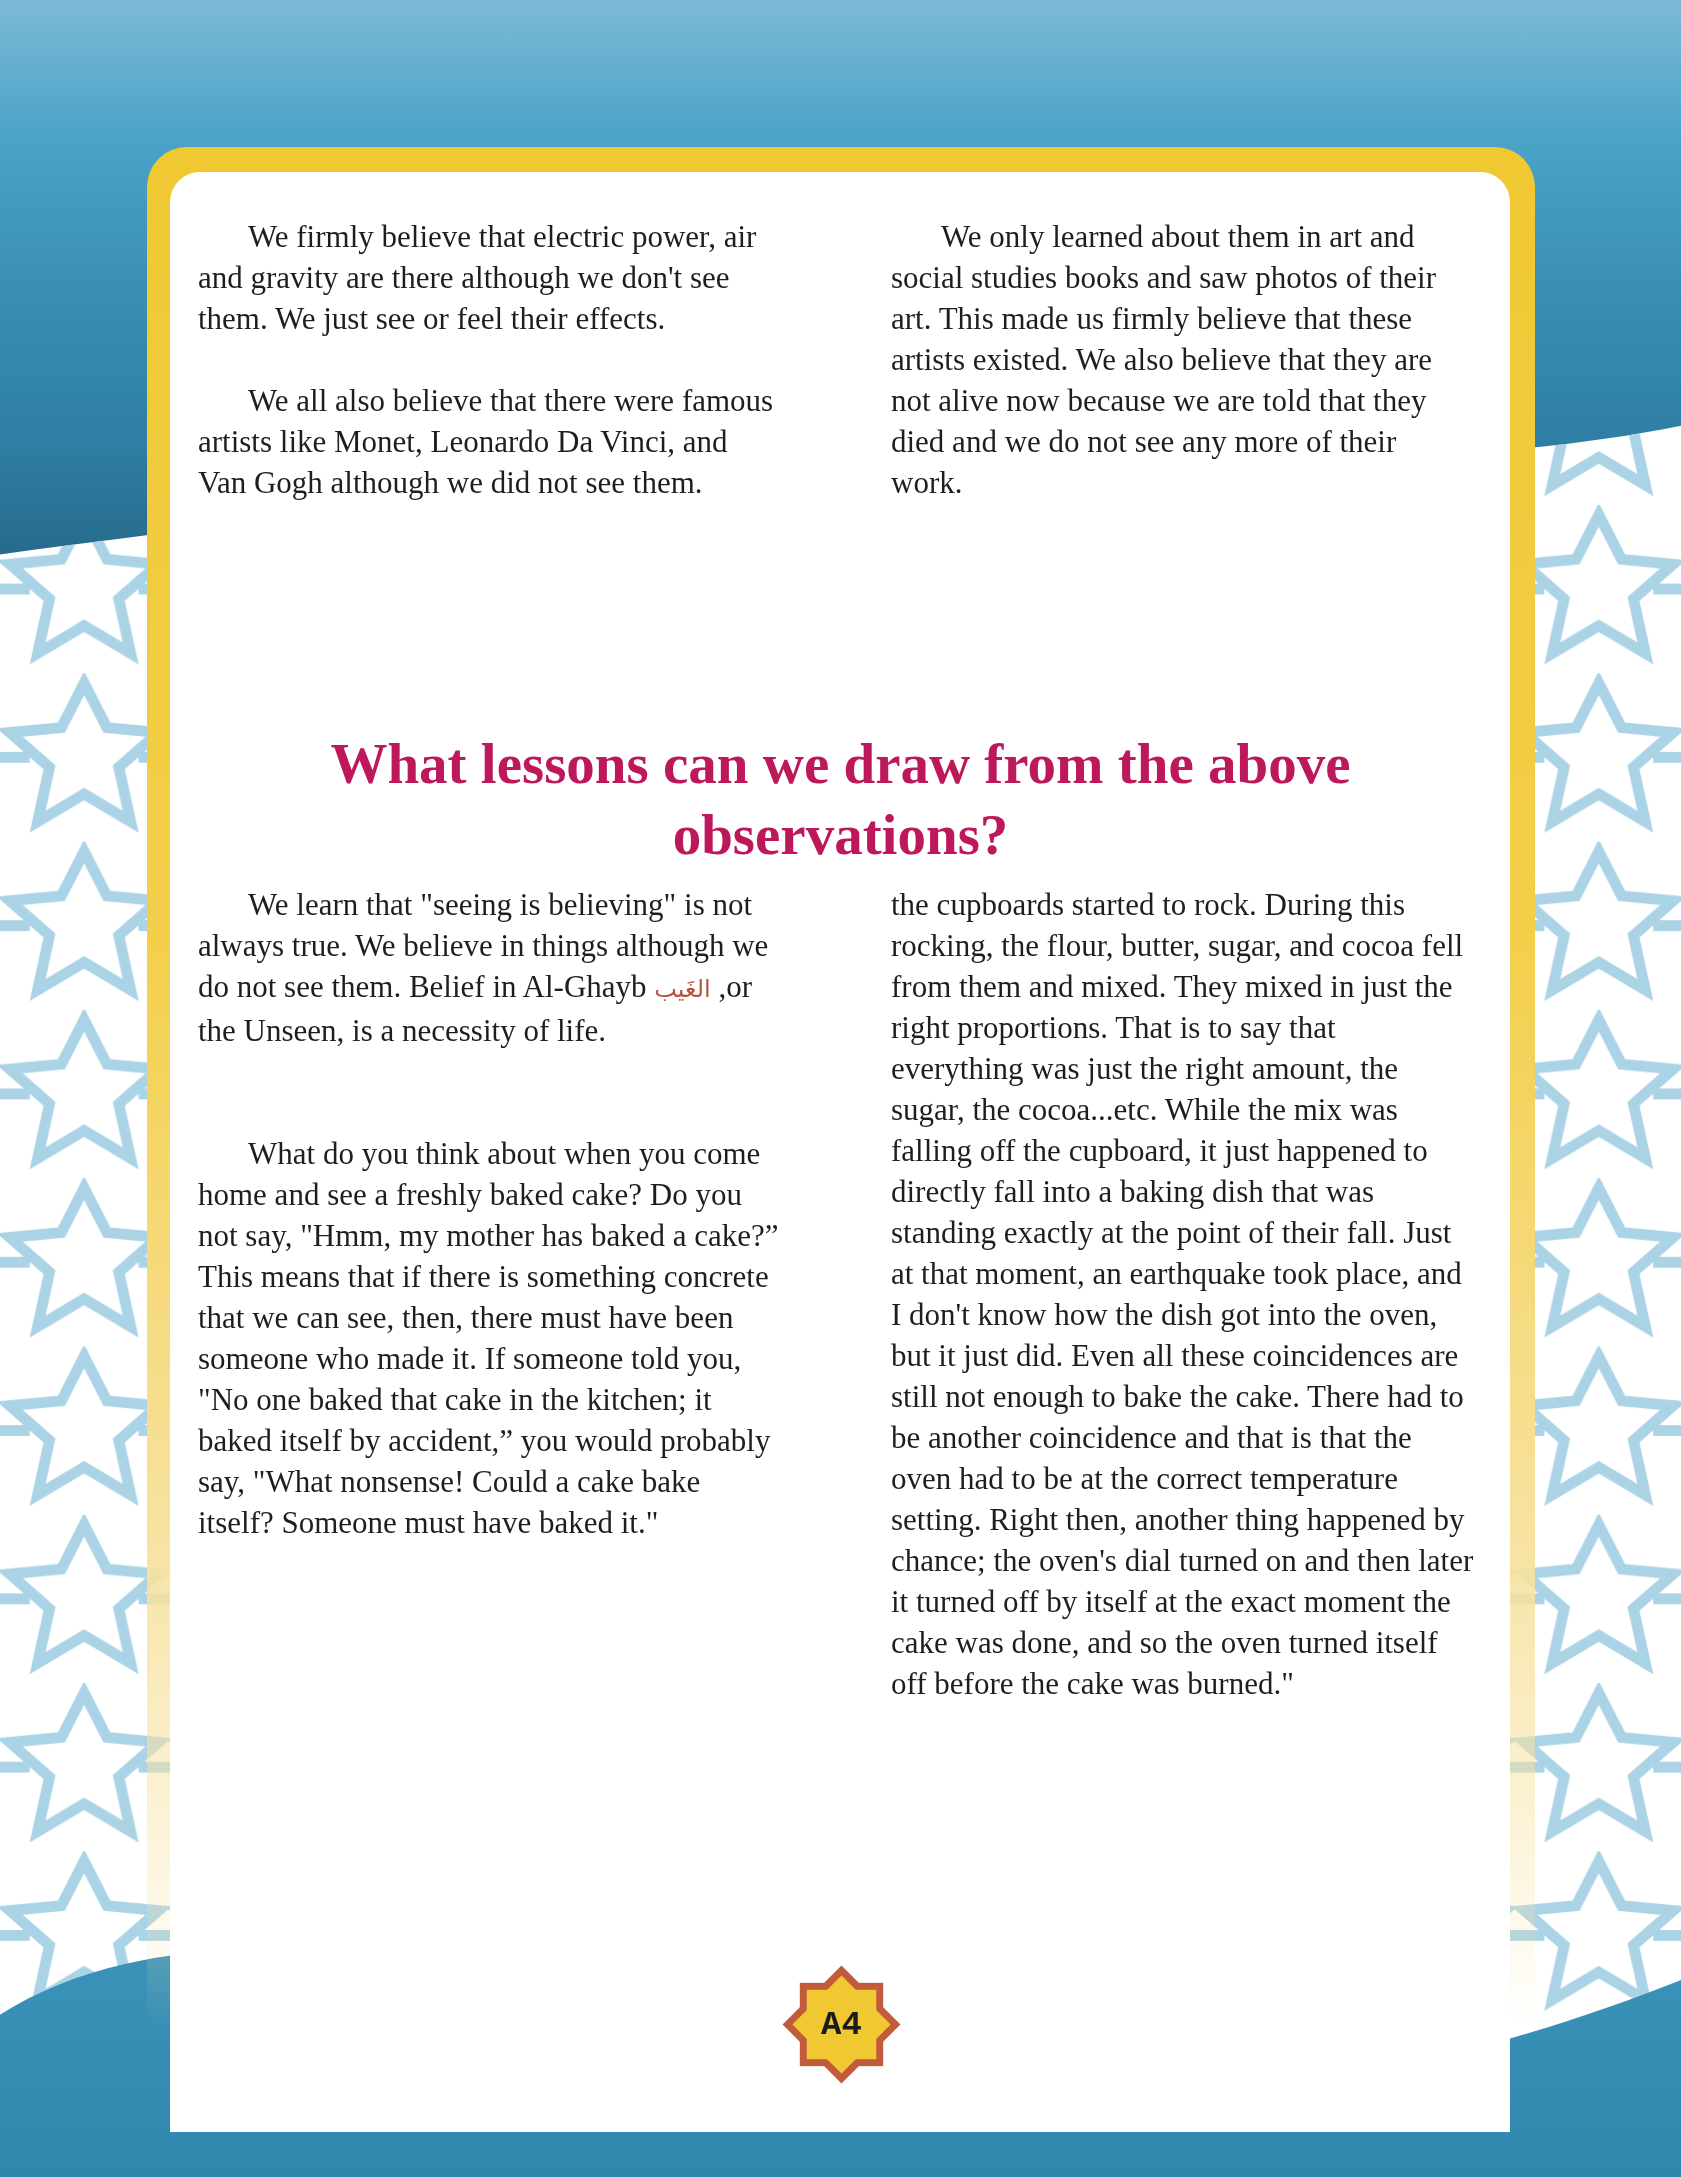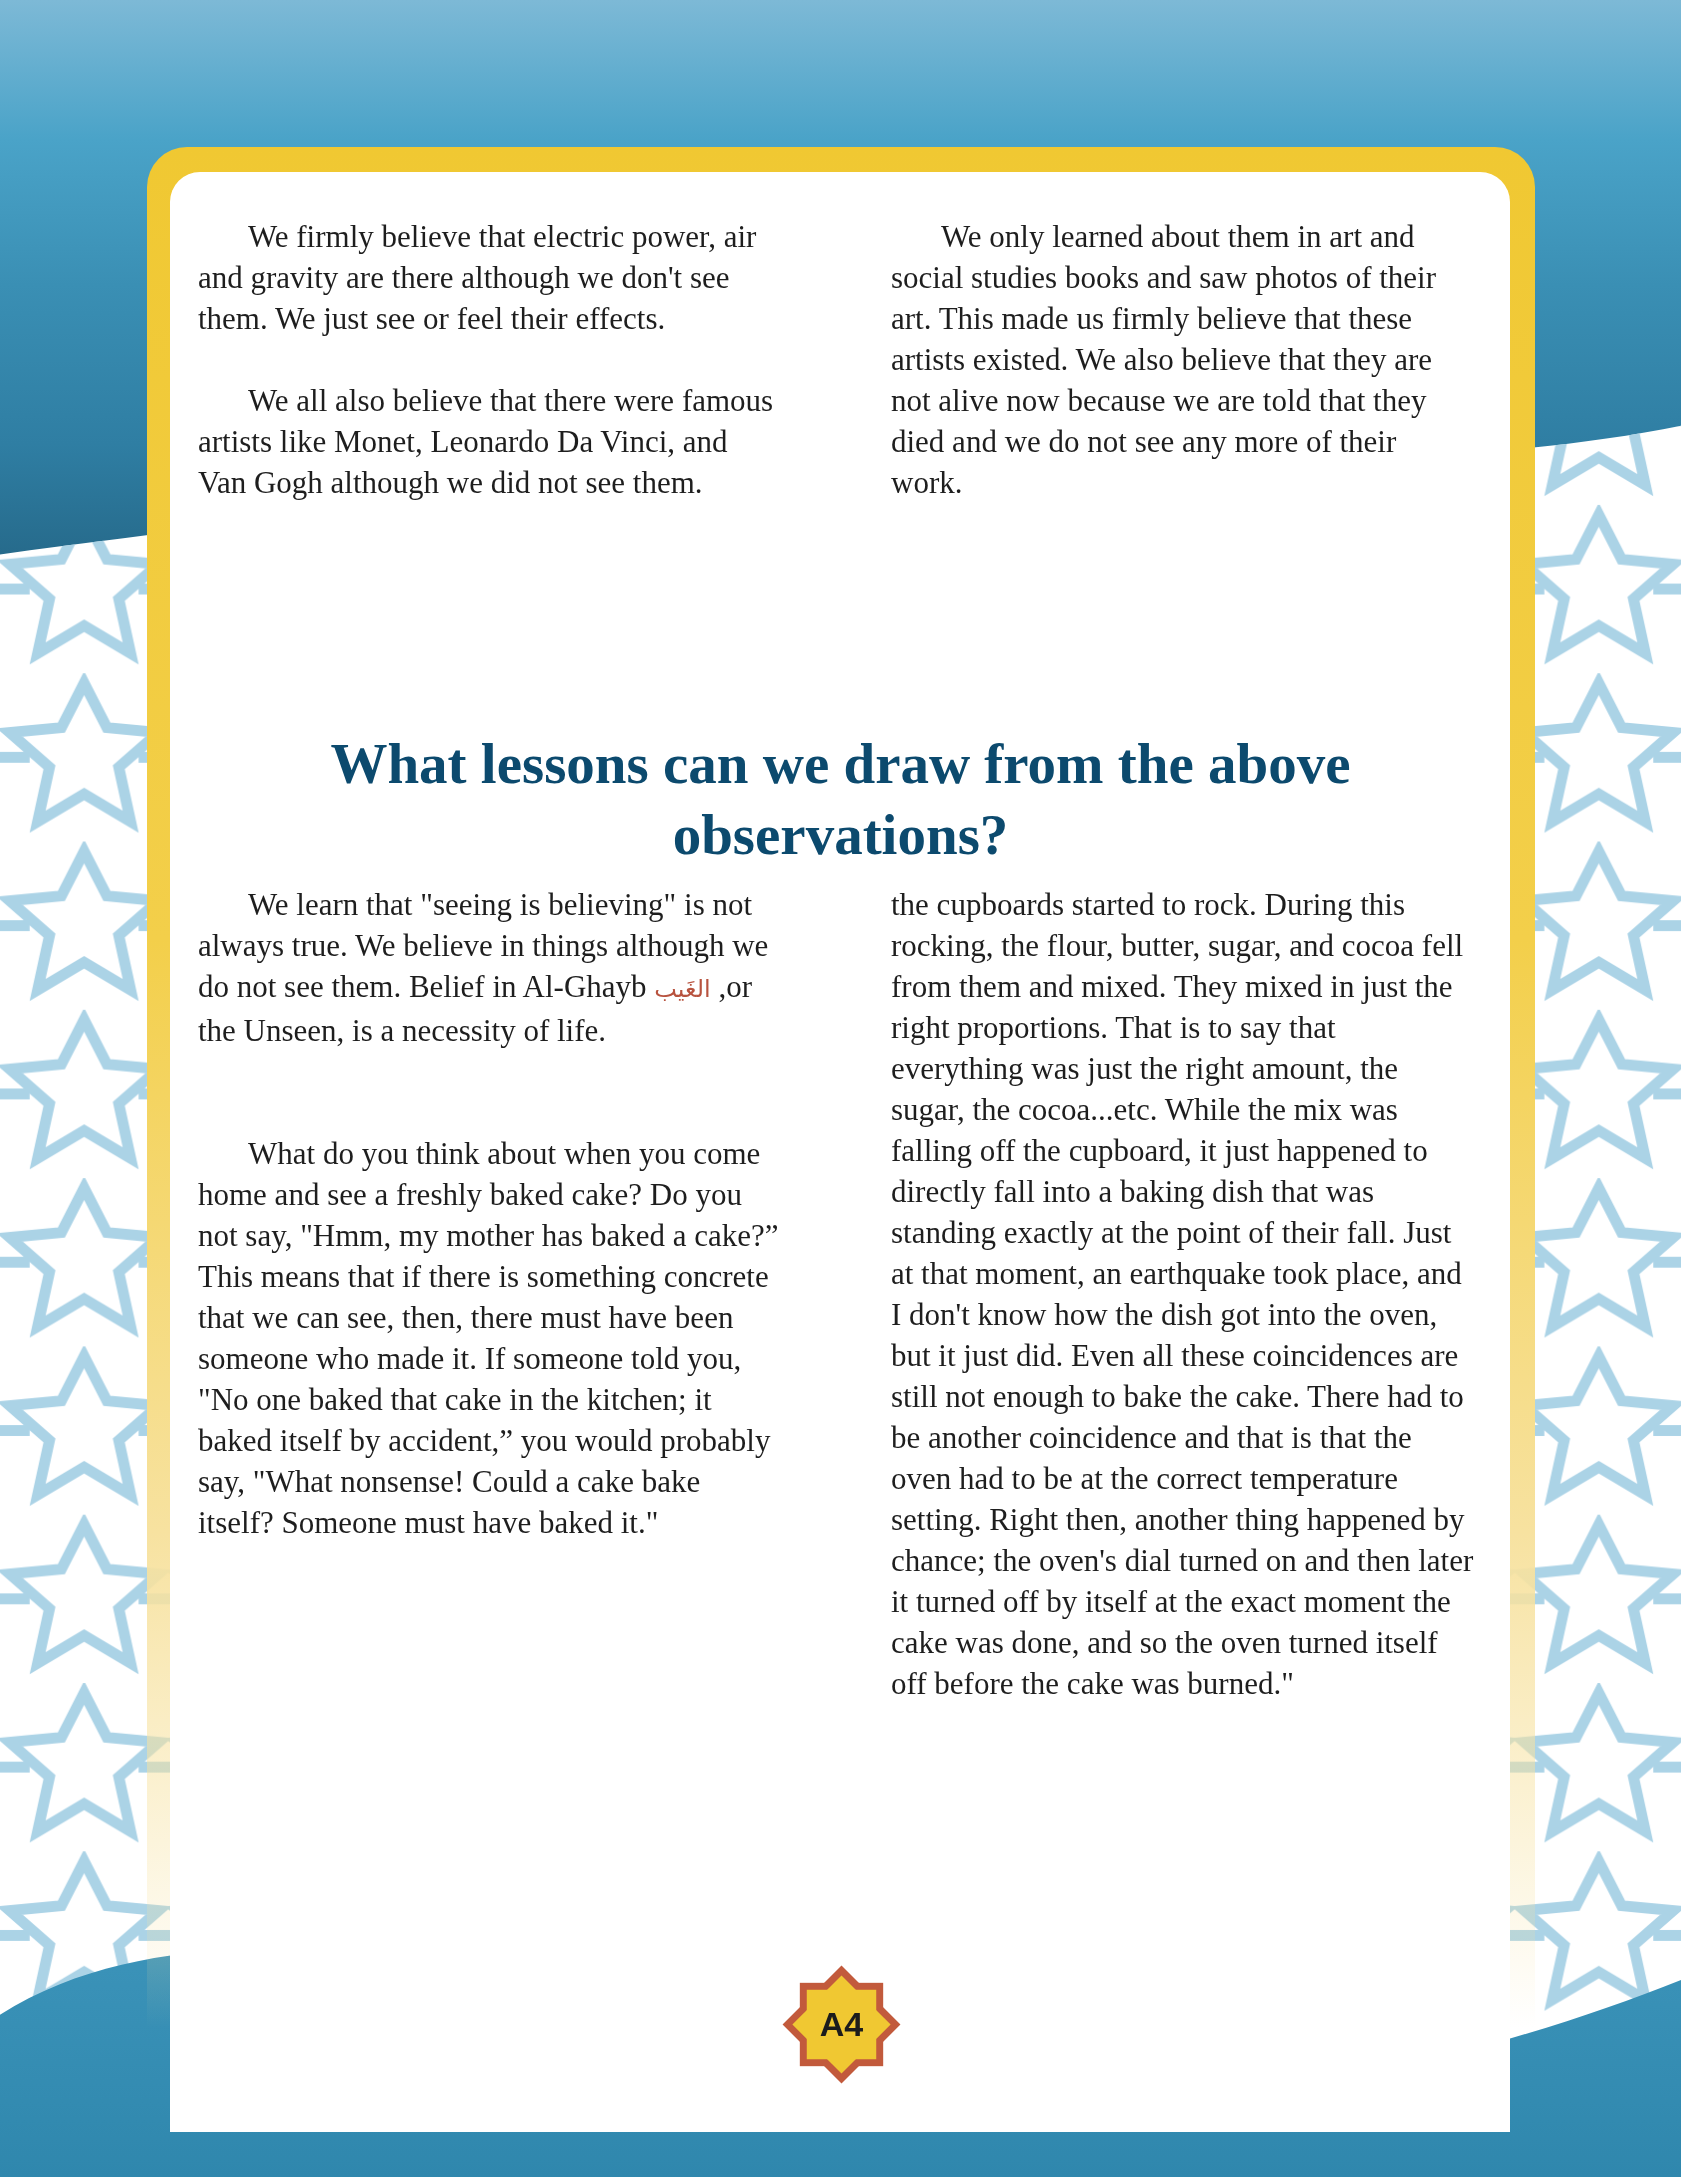--- a/index.html
+++ b/index.html
@@ -31,35 +31,35 @@
   .col .gap { height: 41px; }
   .col-left-top { left: 198px; top: 216px; }
   .col-right-top { left: 891px; top: 216px; }
   .col-left-bottom { left: 198px; top: 884px; }
   .col-right-bottom { left: 891px; top: 884px; }
 
   .arabic { color: #b8533f; font-family: "DejaVu Sans", sans-serif; font-size: 24px; direction: rtl; unicode-bidi: isolate; }
 
   .section-heading {
     position: absolute; left: 198px; top: 681px; width: 1285px;
-    text-align: center; color: #0c4a6e; font-size: 57px; line-height: 71px;
+    text-align: center; color: #be185d; font-size: 57px; line-height: 71px;
     font-family: "Liberation Serif", "DejaVu Serif", serif;
   }
   .sub-heading {
     color: #b8533f; font-family: "Liberation Sans", "DejaVu Sans", sans-serif;
     font-size: 31px; line-height: 44px; margin: 0;
   }
 
   
   .page-badge { position: absolute; left: 777px; top: 1960px; width: 129px; height: 129px; }
   .page-badge svg { position: absolute; left: 0; top: 0; }
   .page-number {
     position: absolute; left: 0; top: 0; width: 129px; height: 129px;
     display: flex; align-items: center; justify-content: center;
-    font-family: Liberation Sans, sans-serif; font-weight: bold;
+    font-family: Liberation Mono, monospace; font-weight: bold;
     font-size: 34px; color: #1c1c1c;
   }
 </style>
 </head>
 <body>
 
 <div class="bg-top"></div>
 
 <svg class="bg-pattern" viewBox="0 0 1698 2199" xmlns="http://www.w3.org/2000/svg">
   <defs>

